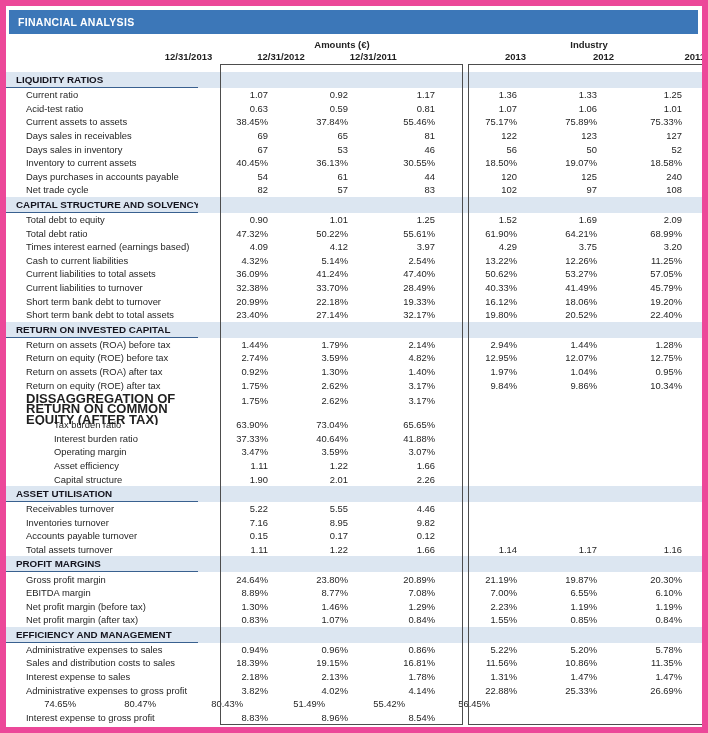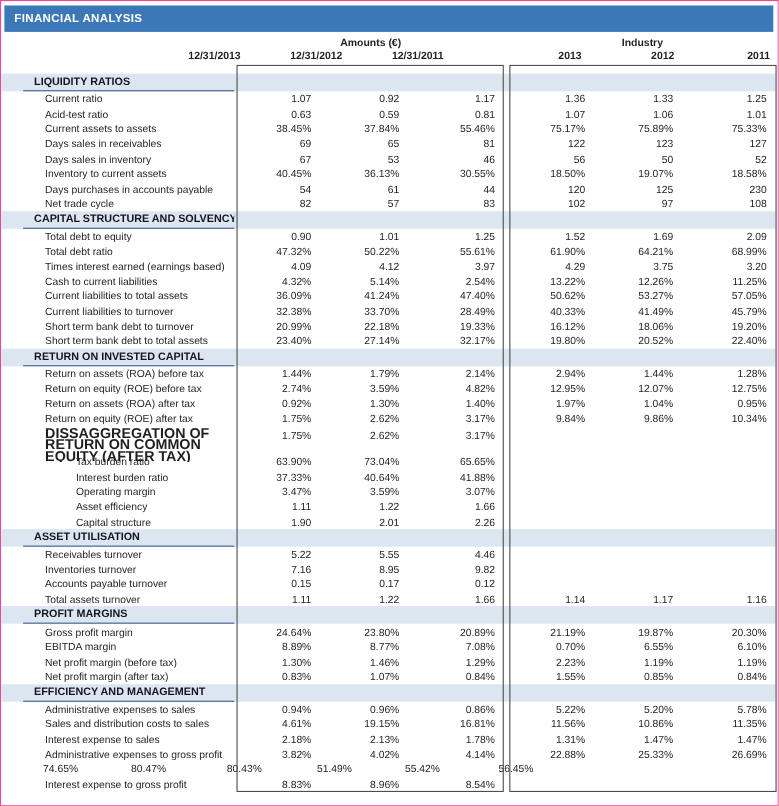--- a/index.html
+++ b/index.html
@@ -1,19 +1,19 @@
 <!DOCTYPE html>
 <html><head>
 <meta charset="utf-8">
 <style>
   html,body { margin:0; padding:0; background:#ffffff; }
   .sheet {
     position:relative; width:708px; height:733px; background:#ffffff;
     font-family:"Liberation Sans", sans-serif; color:#222222;
-    border:1px solid #ec4899; box-sizing:border-box; overflow:hidden;text-decoration:underline;
+    border:6px solid #ec4899; box-sizing:border-box; overflow:hidden;text-decoration:underline;
   }
   .titlebar {
     position:absolute; left:3px; top:4px; right:4px; height:24px;
     background:#3c77b8; display:flex; align-items:center;
     padding-left:9px; box-sizing:border-box;
   }
   .titlebar span { color:#ffffff; font-size:10.5px; font-weight:700; letter-spacing:.3px; }
 
   .grouplabel { position:absolute; top:33px; text-align:center; font-size:9.5px; font-weight:700; color:#1f1f1f; }
   .grouplabel.amounts  { left:215px; width:242px; }
@@ -25,21 +25,21 @@
 
   .row { display:flex; align-items:center; height:13.6px; font-size:9.4px; color:#1f1f1f; white-space:nowrap; }
   .row.gap { height:8px; background:#ffffff; }
   .row.band { height:16px; background:#dce6f1; }
   .band .lbl { font-weight:700; font-size:9.8px; color:#14141e; height:100%; display:flex; align-items:center;
                border-bottom:1px solid #39608f; padding-left:10px; }
   .row.tall { height:26px; align-items:flex-start; }
   .tall .lbl { font-weight:700; white-space:normal; line-height:10.5px; padding-top:2px; font-size:13px; }
   .tall .v { padding-top:3px; }
 
-  .lbl { width:192px; padding-left:20px; box-sizing:border-box; overflow:hidden;margin-left:20px; }
+  .lbl { width:192px; padding-left:20px; box-sizing:border-box; overflow:hidden; }
   .indent2 .lbl { padding-left:48px; }
   .v  { text-align:right; padding-right:5px; box-sizing:border-box; }
   .a1 { width:75px; } .a2 { width:80px; } .a3 { width:87px; }
   .sp { width:5px; }
   .i1 { width:77px; } .i2 { width:80px; } .i3 { width:85px; }
 
   .box { position:absolute; top:58px; height:661px; border:1px solid #4d4d4d;
          box-sizing:border-box; pointer-events:none; background:transparent; }
   .box.amounts  { left:214px; width:243px; }
   .box.industry { left:462px; width:243px; }
@@ -133,21 +133,21 @@
         <div class="v i3">18.58%</div>
       </div>
       <div class="row">
         <div class="lbl">Days purchases in accounts payable</div>
         <div class="v a1">54</div>
         <div class="v a2">61</div>
         <div class="v a3">44</div>
         <div class="sp"></div>
         <div class="v i1">120</div>
         <div class="v i2">125</div>
-        <div class="v i3">230</div>
+        <div class="v i3">240</div>
       </div>
       <div class="row">
         <div class="lbl">Net trade cycle</div>
         <div class="v a1">82</div>
         <div class="v a2">57</div>
         <div class="v a3">83</div>
         <div class="sp"></div>
         <div class="v i1">102</div>
         <div class="v i2">97</div>
         <div class="v i3">108</div>
@@ -393,21 +393,21 @@
         <div class="v i1">21.19%</div>
         <div class="v i2">19.87%</div>
         <div class="v i3">20.30%</div>
       </div>
       <div class="row">
         <div class="lbl">EBITDA margin</div>
         <div class="v a1">8.89%</div>
         <div class="v a2">8.77%</div>
         <div class="v a3">7.08%</div>
         <div class="sp"></div>
-        <div class="v i1">0.70%</div>
+        <div class="v i1">7.00%</div>
         <div class="v i2">6.55%</div>
         <div class="v i3">6.10%</div>
       </div>
       <div class="row">
         <div class="lbl">Net profit margin (before tax)</div>
         <div class="v a1">1.30%</div>
         <div class="v a2">1.46%</div>
         <div class="v a3">1.29%</div>
         <div class="sp"></div>
         <div class="v i1">2.23%</div>
@@ -432,21 +432,21 @@
         <div class="v a1">0.94%</div>
         <div class="v a2">0.96%</div>
         <div class="v a3">0.86%</div>
         <div class="sp"></div>
         <div class="v i1">5.22%</div>
         <div class="v i2">5.20%</div>
         <div class="v i3">5.78%</div>
       </div>
       <div class="row">
         <div class="lbl">Sales and distribution costs to sales</div>
-        <div class="v a1">4.61%</div>
+        <div class="v a1">18.39%</div>
         <div class="v a2">19.15%</div>
         <div class="v a3">16.81%</div>
         <div class="sp"></div>
         <div class="v i1">11.56%</div>
         <div class="v i2">10.86%</div>
         <div class="v i3">11.35%</div>
       </div>
       <div class="row">
         <div class="lbl">Interest expense to sales</div>
         <div class="v a1">2.18%</div>

